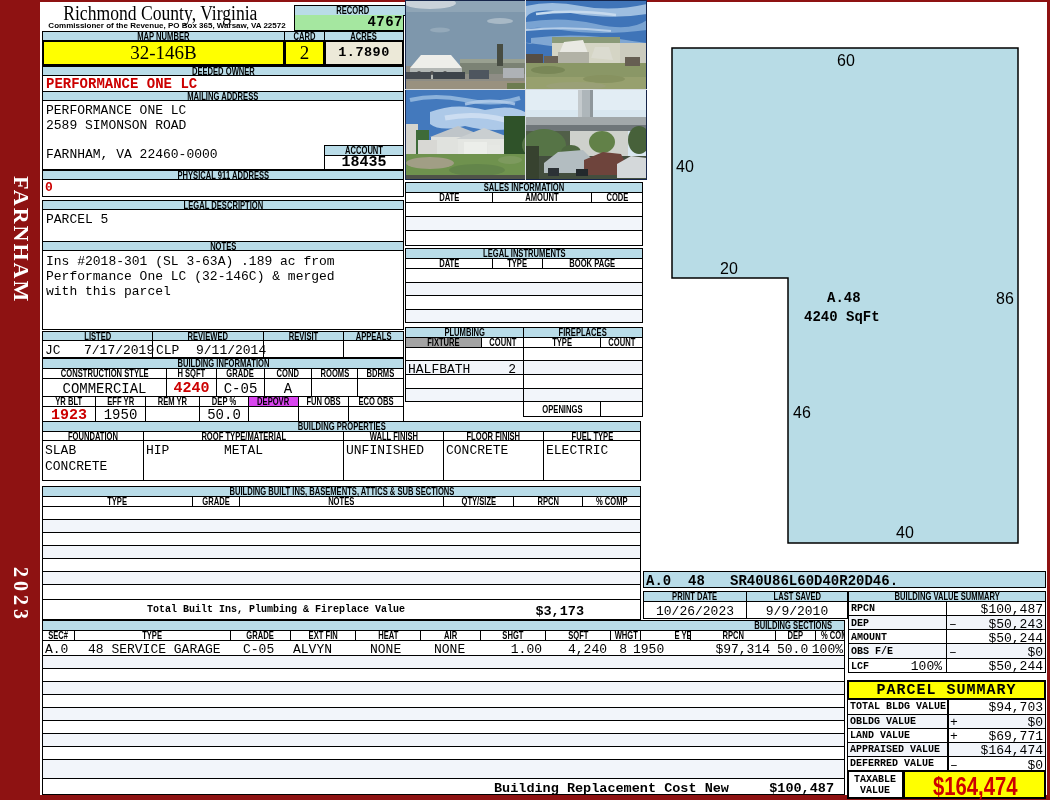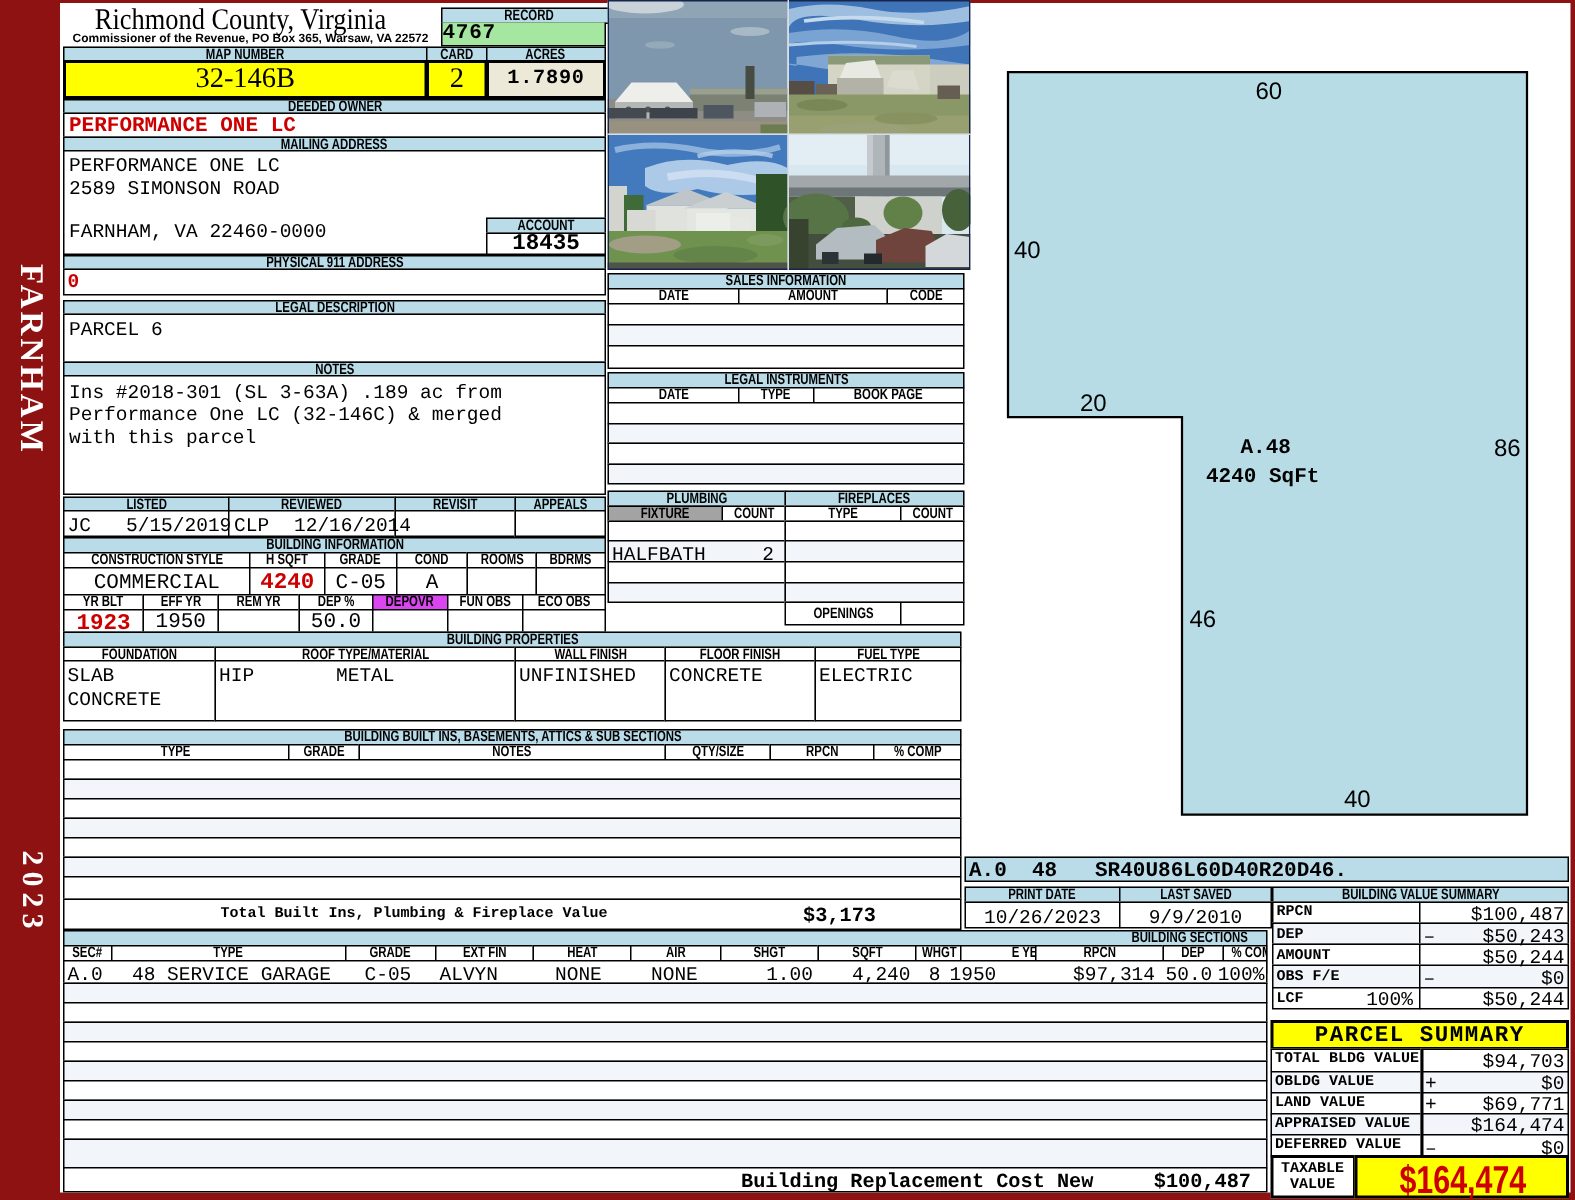--- a/index.html
+++ b/index.html
@@ -20,21 +20,21 @@
 
 <div class="a" style="left:0px;top:170px;width:34px;height:140px;color:#fff;
   font:bold 22px 'Liberation Serif',serif;writing-mode:vertical-rl;text-align:center;letter-spacing:2px;">FARNHAM</div>
 <div class="a" style="left:0px;top:566px;width:32px;height:58px;color:#fff;
   font:bold 20px 'Liberation Serif',serif;writing-mode:vertical-rl;text-align:center;letter-spacing:4px;">2023</div>
 
 <div class="a" style="left:20px;top:2px;width:280px;text-align:center;font:20px 'Liberation Serif',serif;color:#000;white-space:nowrap;"><i style="display:inline-block;font-style:normal;transform:scaleX(0.88);">Richmond County, Virginia</i></div>
 <div class="a" style="left:27px;top:21px;width:280px;text-align:center;font:bold 8px 'Liberation Sans',sans-serif;color:#000;white-space:nowrap;">Commissioner of the Revenue, PO Box 365, Warsaw, VA 22572</div>
 
 <div class="a hd" style="left:294px;top:5px;width:118px;height:11px;line-height:10px;"><i>RECORD</i></div>
-<div class="a m" style="left:294px;top:15px;width:110px;height:16px;background:#a5e7a0;border:1px solid #000;border-top:none;text-align:left;font-weight:bold;font-size:14px;line-height:15px;letter-spacing:0.5px;">4767</div>
+<div class="a m" style="left:294px;top:15px;width:110px;height:16px;background:#a5e7a0;border:1px solid #000;border-top:none;text-align:right;font-weight:bold;font-size:14px;line-height:15px;letter-spacing:0.5px;">4767</div>
 
 <div class="a hd" style="left:42px;top:31px;width:243px;height:10px;line-height:9px;"><i>MAP NUMBER</i></div>
 <div class="a hd" style="left:284px;top:31px;width:41px;height:10px;line-height:9px;"><i>CARD</i></div>
 <div class="a hd" style="left:324px;top:31px;width:80px;height:10px;line-height:9px;"><i>ACRES</i></div>
 <div class="a" style="left:42px;top:40px;width:243px;height:26px;background:#ffff00;border:2px solid #000;text-align:center;font:19px 'Liberation Serif',serif;line-height:22px;">32-146B</div>
 <div class="a" style="left:284px;top:40px;width:41px;height:26px;background:#ffff00;border:2px solid #000;text-align:center;font:19px 'Liberation Serif',serif;line-height:22px;">2</div>
 <div class="a m" style="left:324px;top:40px;width:80px;height:26px;background:#ece9d8;border:2px solid #000;text-align:center;font-weight:bold;font-size:13.5px;line-height:22px;letter-spacing:0.5px;">1.7890</div>
 
 <div class="a hd" style="left:42px;top:66px;width:362px;height:10px;line-height:9px;"><i>DEEDED OWNER</i></div>
 <div class="a m w red" style="left:42px;top:75px;width:362px;height:17px;font-weight:bold;font-size:14px;line-height:16px;padding-left:3px;">PERFORMANCE ONE LC</div>
@@ -44,38 +44,38 @@
 <div class="a m" style="left:46px;top:103px;line-height:15px;">PERFORMANCE ONE LC<br>2589 SIMONSON ROAD</div>
 <div class="a m" style="left:46px;top:147px;">FARNHAM, VA 22460-0000</div>
 <div class="a hd" style="left:324px;top:145px;width:80px;height:11px;line-height:10px;"><i>ACCOUNT</i></div>
 <div class="a m" style="left:324px;top:155px;width:80px;height:15px;background:#fff;border:1px solid #000;text-align:center;font-weight:bold;font-size:15px;line-height:14px;">18435</div>
 
 <div class="a hd" style="left:42px;top:170px;width:362px;height:10px;line-height:9px;"><i>PHYSICAL 911 ADDRESS</i></div>
 <div class="a m w red" style="left:42px;top:179px;width:362px;height:18px;font-weight:bold;font-size:13px;line-height:15px;padding-left:2px;">0</div>
 
 <div class="a hd" style="left:42px;top:200px;width:362px;height:10px;line-height:9px;"><i>LEGAL DESCRIPTION</i></div>
 <div class="a w" style="left:42px;top:209px;width:362px;height:33px;"></div>
-<div class="a m" style="left:46px;top:212px;">PARCEL 6</div>
+<div class="a m" style="left:46px;top:212px;">PARCEL 5</div>
 
 <div class="a hd" style="left:42px;top:241px;width:362px;height:10px;line-height:9px;"><i>NOTES</i></div>
 <div class="a w" style="left:42px;top:250px;width:362px;height:80px;"></div>
 <div class="a m" style="left:46px;top:254px;line-height:15px;">Ins #2018-301 (SL 3-63A) .189 ac from<br>Performance One LC (32-146C) &amp; merged<br>with this parcel</div>
 
 <div class="a hd" style="left:42px;top:331px;width:111px;height:10px;line-height:9px;"><i>LISTED</i></div>
 <div class="a hd" style="left:152px;top:331px;width:112px;height:10px;line-height:9px;"><i>REVIEWED</i></div>
 <div class="a hd" style="left:263px;top:331px;width:81px;height:10px;line-height:9px;"><i>REVISIT</i></div>
 <div class="a hd" style="left:343px;top:331px;width:61px;height:10px;line-height:9px;"><i>APPEALS</i></div>
 <div class="a w" style="left:42px;top:340px;width:111px;height:18px;"></div>
 <div class="a w" style="left:152px;top:340px;width:112px;height:18px;"></div>
 <div class="a w" style="left:263px;top:340px;width:81px;height:18px;"></div>
 <div class="a w" style="left:343px;top:340px;width:61px;height:18px;"></div>
 <div class="a m" style="left:45px;top:343px;">JC</div>
-<div class="a m" style="left:84px;top:343px;">5/15/2019</div>
+<div class="a m" style="left:84px;top:343px;">7/17/2019</div>
 <div class="a m" style="left:156px;top:343px;">CLP</div>
-<div class="a m" style="left:196px;top:343px;">12/16/2014</div>
+<div class="a m" style="left:196px;top:343px;">9/11/2014</div>
 
 <div class="a hd" style="left:42px;top:358px;width:362px;height:11px;line-height:10px;"><i>BUILDING INFORMATION</i></div>
 <div class="a hd" style="left:42px;top:368px;width:125px;height:11px;line-height:10px;background:#fff;"><i>CONSTRUCTION STYLE</i></div>
 <div class="a hd" style="left:166px;top:368px;width:51px;height:11px;line-height:10px;background:#fff;"><i>H SQFT</i></div>
 <div class="a hd" style="left:216px;top:368px;width:49px;height:11px;line-height:10px;background:#fff;"><i>GRADE</i></div>
 <div class="a hd" style="left:264px;top:368px;width:48px;height:11px;line-height:10px;background:#fff;"><i>COND</i></div>
 <div class="a hd" style="left:311px;top:368px;width:47px;height:11px;line-height:10px;background:#fff;"><i>ROOMS</i></div>
 <div class="a hd" style="left:357px;top:368px;width:47px;height:11px;line-height:10px;background:#fff;"><i>BDRMS</i></div>
 <div class="a w" style="left:42px;top:378px;width:125px;height:19px;"></div>
 <div class="a w" style="left:166px;top:378px;width:51px;height:19px;"></div>

